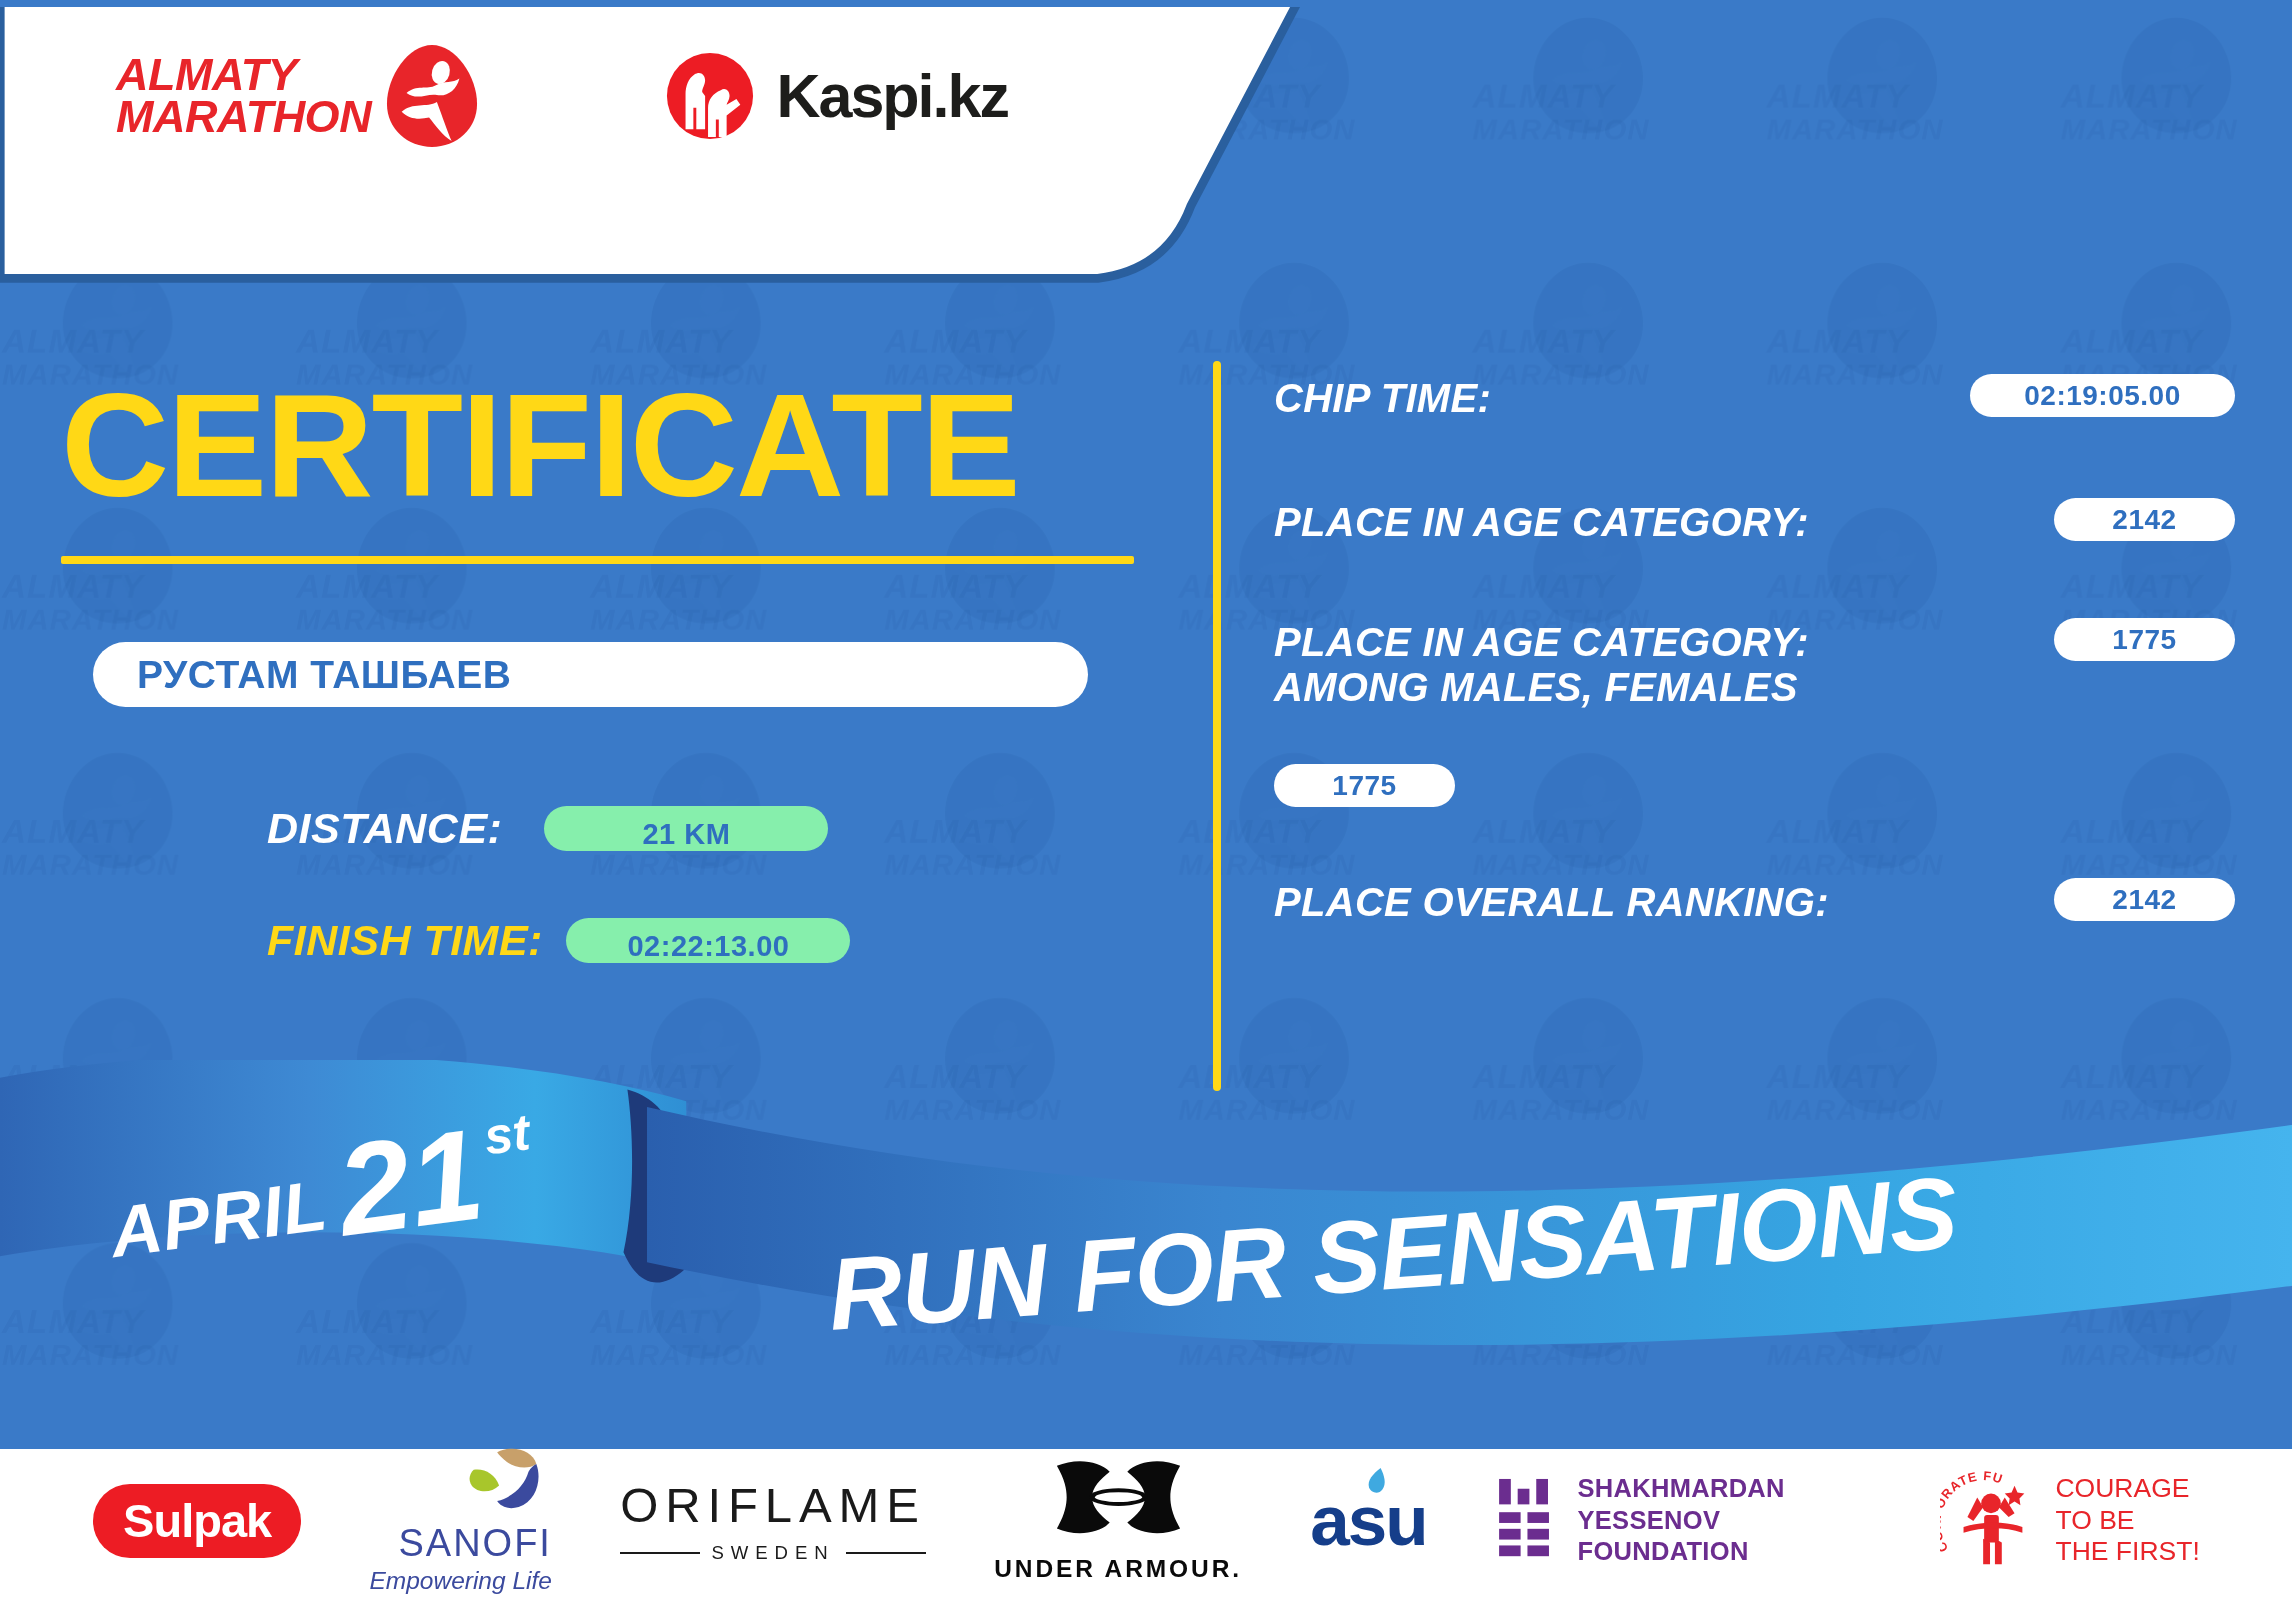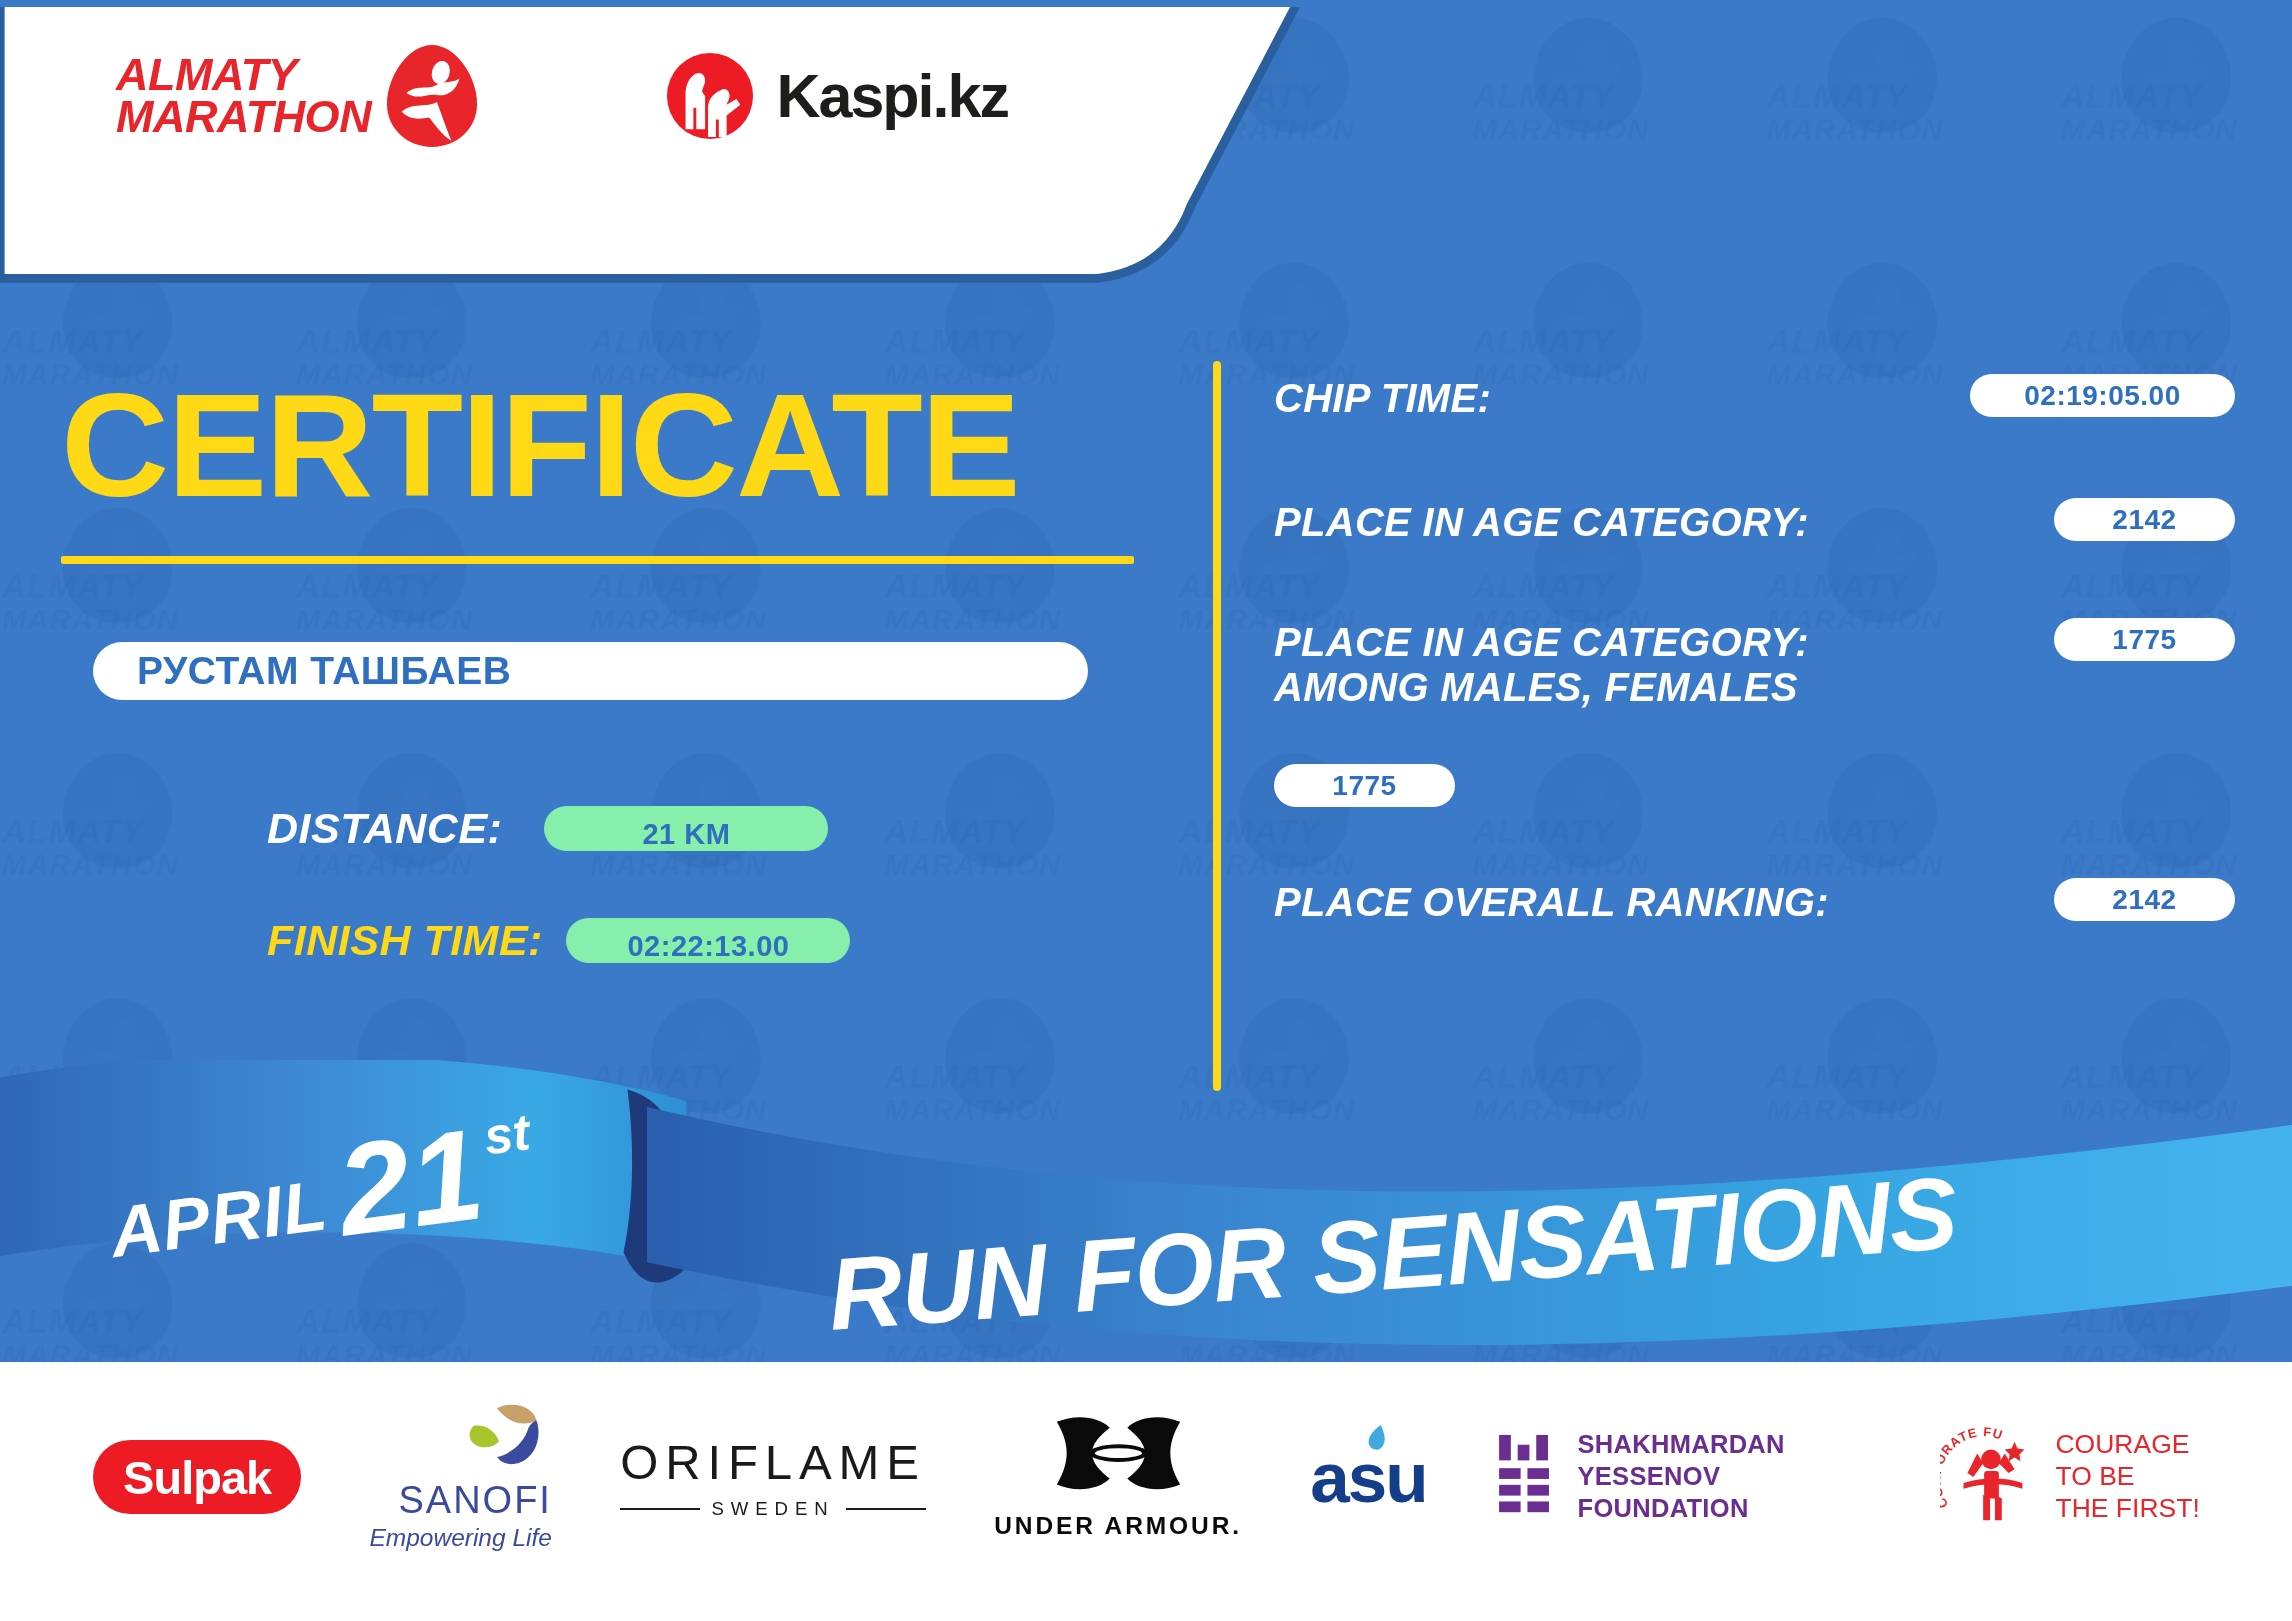--- a/index.html
+++ b/index.html
@@ -70,21 +70,21 @@
     letter-spacing:-2px; line-height:1; font-family:"Liberation Sans", sans-serif;
     transform:scaleX(1.02); transform-origin:left center;
   }
   .title-rule {
     margin-top:37px; height:7.8px; background:#ffd816; width:1073px;
     border-radius:2px;
   }
 
   .name-pill {
     position:absolute; left:93px; top:642px;
-    width:995px; height:58px;
+    width:995px; height:65px;
     background:#ffffff; border-radius:33px;
     display:flex; align-items:center; padding-left:44px;
   }
   .name-text {
     font-size:39px; font-weight:bold; color:#2f6fbf;
     letter-spacing:0.5px;
   }
 
   .left-row {
     position:absolute; display:flex; align-items:center; gap:23.5px;
@@ -165,21 +165,21 @@
   }
   .ribbon-slogan {
     position:absolute; left:833px; bottom:267px; z-index:30;
     color:#ffffff; font-size:102px; font-weight:bold; font-style:italic;
     letter-spacing:-1px; transform:rotate(-4.2deg); transform-origin:left bottom;
     white-space:nowrap;
   }
 
   
   .footer {
-    position:absolute; left:0; bottom:0; width:2293px; height:259px;
+    position:absolute; left:0; bottom:0; width:2293px; height:172px;
     background:#ffffff; z-index:28;
     display:flex; align-items:center; justify-content:space-around;
     padding:0 59px 29px 59px;
   }
   .sponsor { display:flex; align-items:center; justify-content:center; }
 
   .sulpak-pill {
     background:#ed1c24; border-radius:39px;
     width:208px; height:74px;
     display:flex; align-items:center; justify-content:center;

